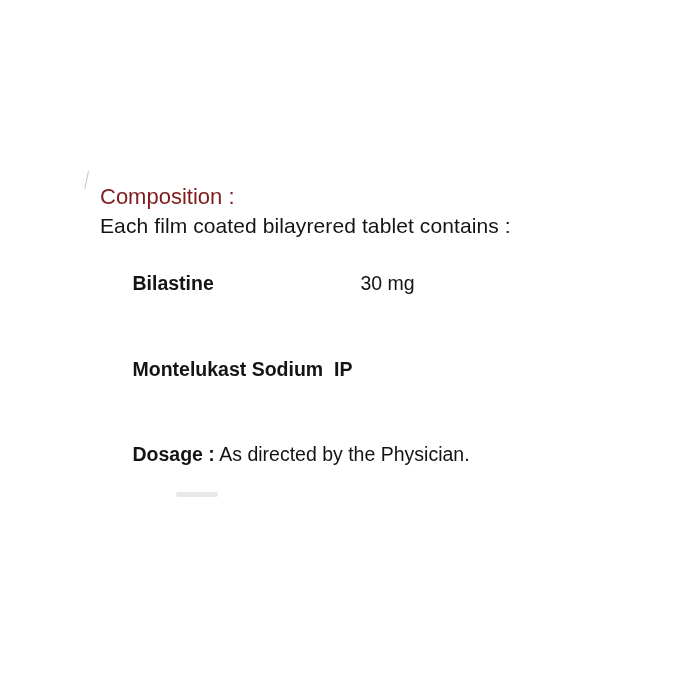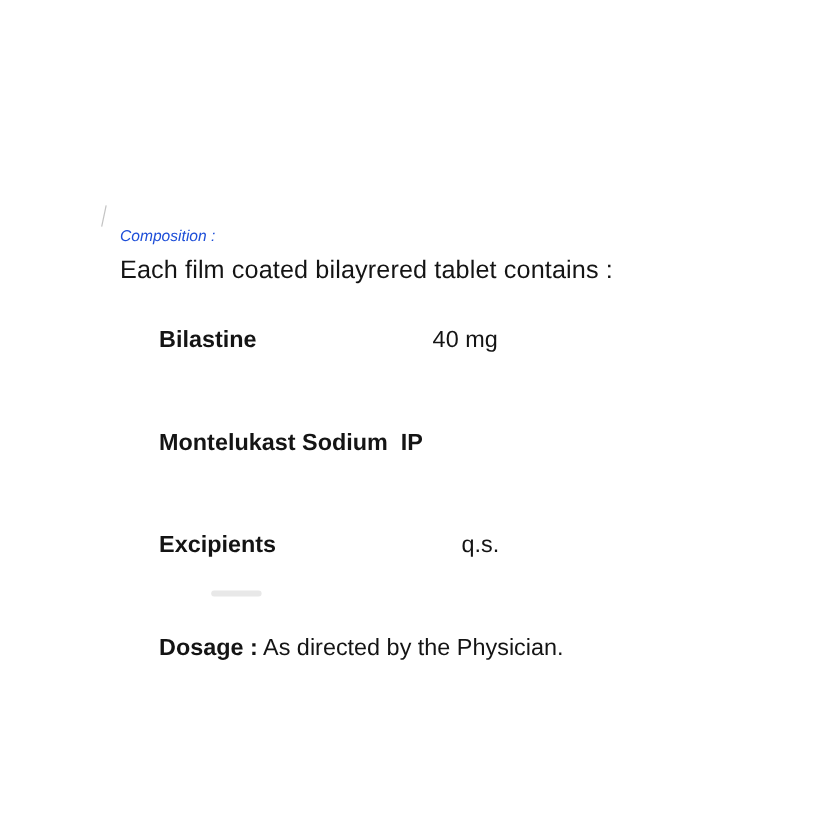--- a/index.html
+++ b/index.html
@@ -49,25 +49,24 @@
   .row .value {
     display: inline-block;
     vertical-align: top;
   }
   .row .name-wide {
     display: inline-block;
     vertical-align: top;
     font-weight: bold;
   }
   .heading {
-    font-size: 13px;
+    font-size: 22px;
     line-height: 30px;
-    color: #1d4ed8;
+    color: #7f1d1d;
     white-space: pre;
-    font-style: italic;
   }
   .mark {
     position: absolute;
     left: 86px;
     top: 172px;
     width: 10px;
     height: 18px;
     background: transparent;
     border-left: 1.5px solid #b9b9b9;
     transform: rotate(12deg);
@@ -93,31 +92,28 @@
 
   <div class="mark"></div>
 
   <div class="label-block">
 
     <div class="heading">Composition :</div>
 
     <div class="line">Each film coated bilayrered tablet contains :</div>
 
     <div class="row">
-      <span class="name">Bilastine</span><span class="value">40 mg</span>
+      <span class="name">Bilastine</span><span class="value">30 mg</span>
     </div>
 
     <div class="row">
       <span class="name-wide">Montelukast Sodium  IP</span><span class="value"></span>
     </div>
 
 
-    <div class="row">
-      <span class="name" style="width:252px">Excipients</span><span class="value">q.s.</span>
-    </div>
 
 
     <div class="row">
       <span class="dosage-name">Dosage :</span><span> </span><span>As directed by the Physician.</span>
     </div>
 
   </div>
 
   <div class="smudge"></div>
 

